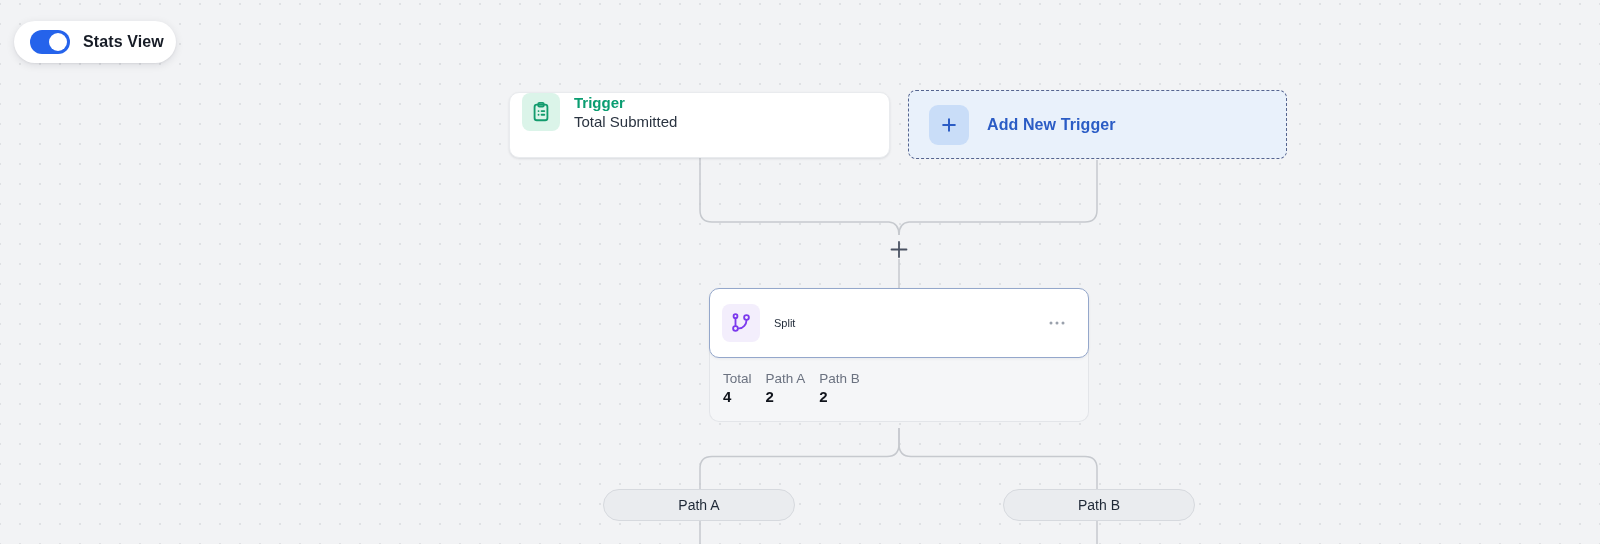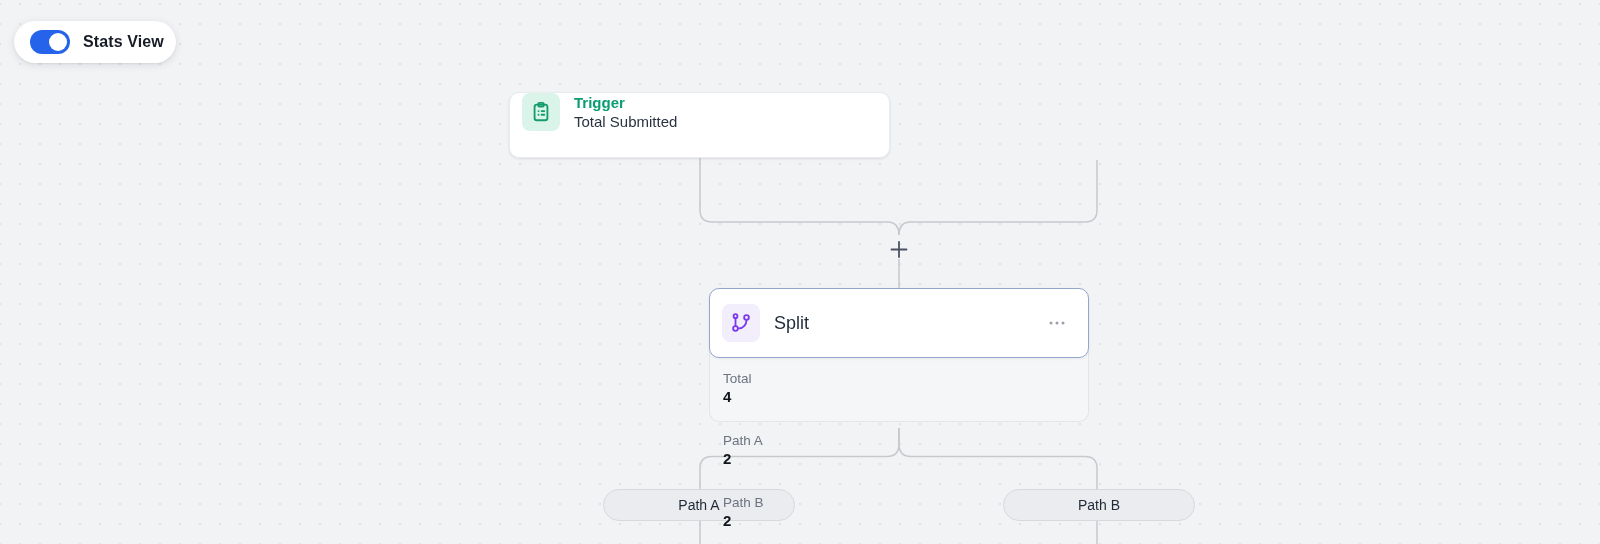--- a/index.html
+++ b/index.html
@@ -84,32 +84,32 @@
     width: 380px; height: 70px;
     background: #ffffff;
     border: 1.5px solid #94a7cb;
     border-radius: 10px;
     display: flex; align-items: center; padding-left: 12px; gap: 14px;
     box-shadow: 0 1px 3px rgba(16,24,40,.06);
     cursor: pointer;
     position: relative; z-index: 2;
   }
   .split-header .icon-sq { width: 38px; height: 38px; background: #f3eefc; }
-  .split-header .title { font-size: 18px; font-weight: 500; color: #1f2937; }
+  .split-header .title { font-size: 11px; font-weight: 500; color: #1f2937; }
   .split-menu {
     position: absolute; right: 16px; top: 50%; transform: translateY(-50%);
     padding: 6px; cursor: pointer; display: flex;
   }
   .split-stats {
     width: 380px; height: 70px; margin-top: -6px; padding: 18px 0 0 13px;
     background: #f5f6f8;
     border: 1px solid #e3e5e9; border-top: none;
     border-radius: 0 0 10px 10px;
-    display: flex; gap: 25px;
-    position: relative; z-index: 1; flex-direction: column;
+    display: flex; gap: 14px;
+    position: relative; z-index: 1;
   }
   .stat-col .stat-label { font-size: 13.5px; color: #6b7280; line-height: 17px; }
   .stat-col .stat-value { font-size: 15px; font-weight: 700; color: #10141c; line-height: 20px; }
 
   
   .branch-pill {
     position: absolute; top: 489px;
     width: 192px; height: 32px; border-radius: 16px;
     background: #eaecef; border: 1px solid #d6d9de;
     display: flex; align-items: center; justify-content: center;
@@ -152,20 +152,28 @@
         <rect x="9" y="2" width="6" height="4" rx="1.2"></rect>
         <path d="M9.3 11h.01 M12.6 11h3 M9.3 15h.01 M12.6 15h3"></path>
       </svg>
     </div>
     <div>
       <div class="title">Trigger</div>
       <div class="subtitle">Total Submitted</div>
     </div>
   </div>
 
+  <div class="node-add">
+    <div class="icon-sq">
+      <svg width="20" height="20" viewBox="0 0 24 24" fill="none" stroke="#2b5cc5" stroke-width="2.4" stroke-linecap="round">
+        <path d="M12 5v14 M5 12h14"></path>
+      </svg>
+    </div>
+    <div class="label">Add New Trigger</div>
+  </div>
 
   <div class="node-split">
     <div class="split-header">
       <div class="icon-sq">
         <svg width="22" height="22" viewBox="0 0 24 24" fill="none" stroke="#7c3aed" stroke-width="2" stroke-linecap="round" stroke-linejoin="round">
           <circle cx="6" cy="4.5" r="2.1"></circle>
           <circle cx="18" cy="6" r="2.6"></circle>
           <circle cx="6" cy="18" r="2.6"></circle>
           <path d="M6 7v8.3"></path>
           <path d="M18 9a9 9 0 0 1-8.2 8.9"></path>

